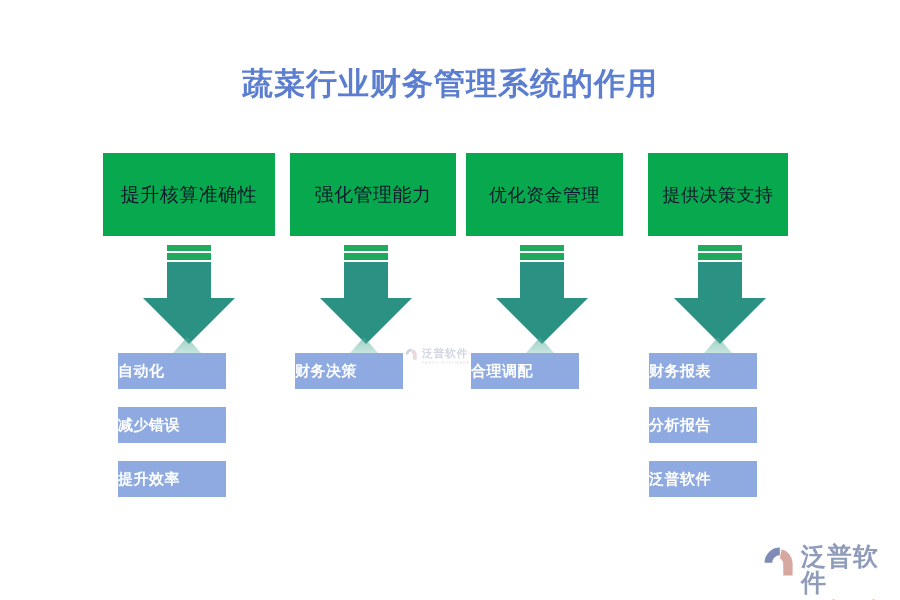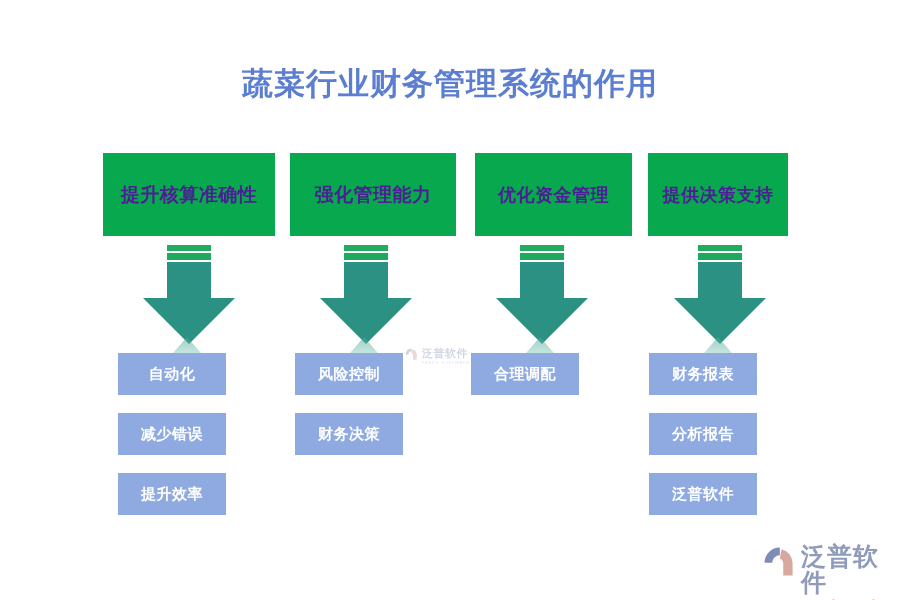--- a/index.html
+++ b/index.html
@@ -54,27 +54,27 @@
     left: 4px;
     width: 172px;
     height: 83px;
     background: #07a84e;
     display: flex;
     align-items: center;
     justify-content: center;
     box-sizing: border-box;
   }
   .col-1 .green-box { left: 14px; width: 166px; }
-  .col-2 .green-box { left: 23px; width: 157px; }
+  .col-2 .green-box { left: 14px; width: 157px; }
   .col-3 .green-box { left: 18px; width: 140px; }
 
   .green-box-label {
-    color: #4c1d95;
+    color: #0f172a;
     font-size: 19px;
-    font-weight: bold;
+    font-weight: normal;
     letter-spacing: 0.5px;
     white-space: nowrap;
   }
   .col-2 .green-box-label,
   .col-3 .green-box-label { font-size: 18px; }
 
   
   .arrow-wrap {
     position: absolute;
     top: 95px;
@@ -103,25 +103,24 @@
 
   
   .blue-list {
     position: absolute;
     top: 203px;
     left: 19px;
     width: 142px;
   }
   .blue-box {
     width: 108px;
-    height: 42px;
+    height: 36px;
     background: #8eaae1;
     display: flex;
     align-items: center;
-    justify-content: center;
     margin-bottom: 18px;
     box-sizing: border-box;
   }
   .blue-box-label {
     color: #ffffff;
     font-size: 15px;
     font-weight: bold;
     letter-spacing: 0.5px;
     white-space: nowrap;
   }
@@ -231,23 +230,20 @@
         <rect x="30" y="0" width="44" height="6" fill="#22ab5e"></rect>
         <rect x="30" y="8" width="44" height="7" fill="#1fa95c"></rect>
         <rect x="30" y="17" width="44" height="38" fill="#2a9183"></rect>
         <polygon points="6,53 98,53 52,99" fill="#2a9183"></polygon>
       </svg>
       <div class="arrow-glow"></div>
     </div>
 
     <div class="blue-list">
       <div class="blue-box">
-        <span class="blue-box-label">风险控制</span>
-      </div>
-      <div class="blue-box">
         <span class="blue-box-label">财务决策</span>
       </div>
     </div>
   </div>
 
   <div class="column col-2">
     <div class="green-box">
       <span class="green-box-label">优化资金管理</span>
     </div>
 

